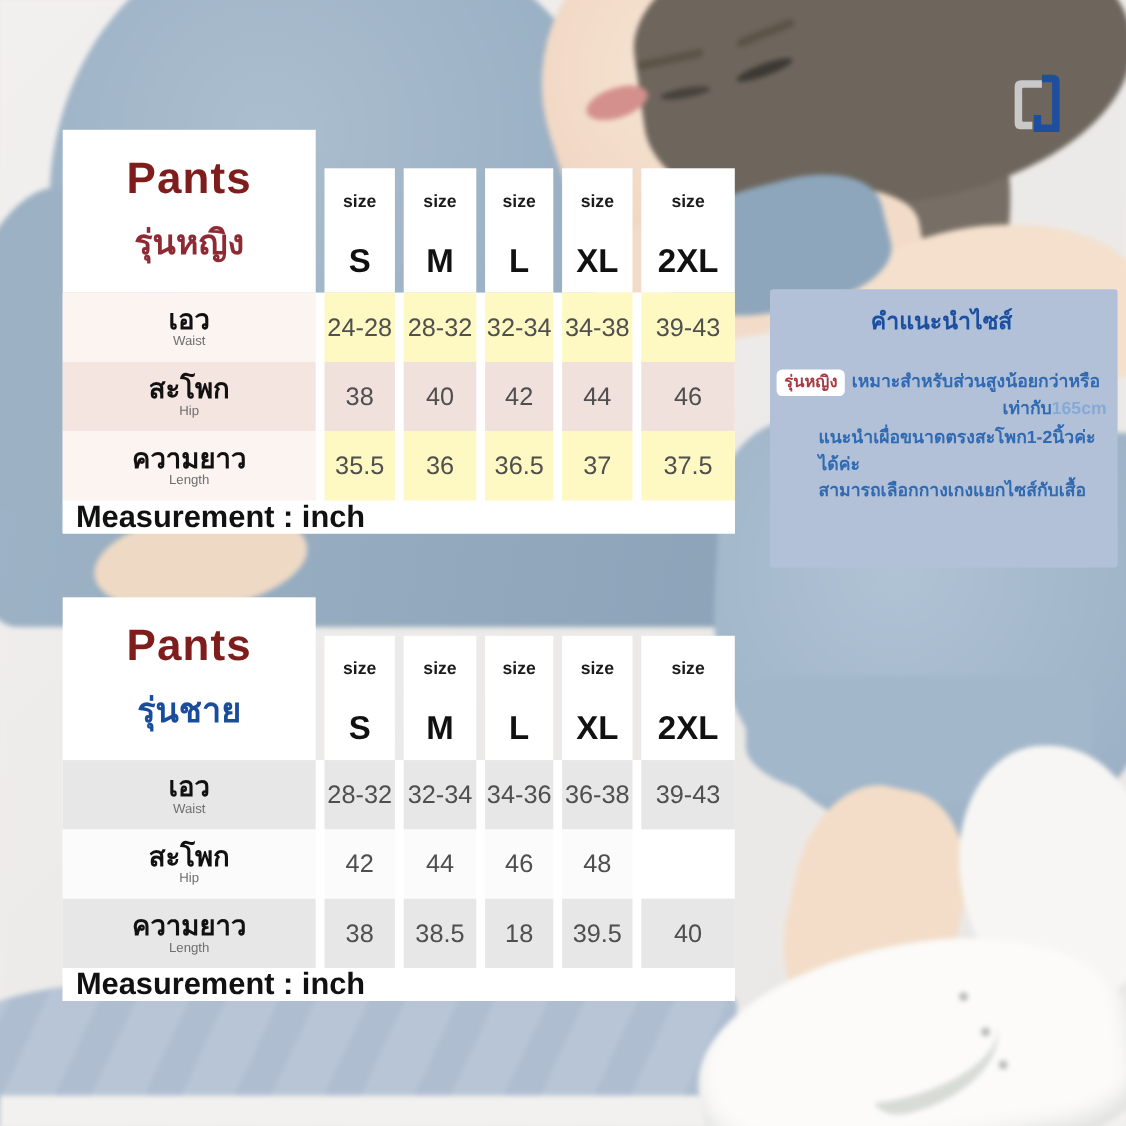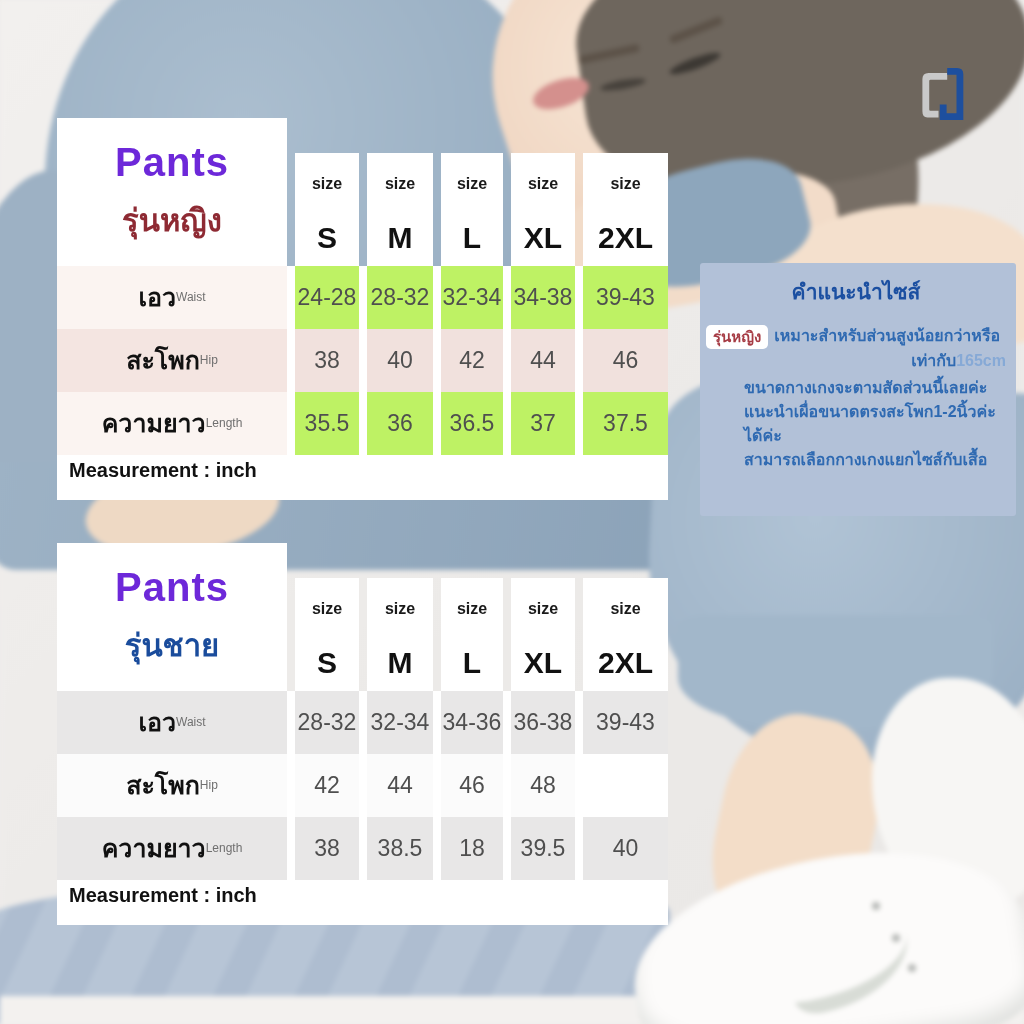--- a/index.html
+++ b/index.html
@@ -62,45 +62,45 @@
   .logo{position:absolute;left:910px;top:58px;width:62px;height:72px;}
 
   
   .size-table{position:absolute;left:57px;width:611px;}
   .size-table.women{top:118px;}
   .size-table.men{top:543px;}
   .thead,.trow{display:grid;grid-template-columns:230px 64px 66px 62px 64px 85px;column-gap:8px;}
   .thead{height:148px;}
   .card{background:#fff;display:flex;flex-direction:column;align-items:center;}
   .label-card{justify-content:center;gap:10px;}
-  .t-title{font-size:40px;font-weight:800;color:#6d28d9;letter-spacing:1px;}
+  .t-title{font-size:40px;font-weight:800;color:#7f1d1d;letter-spacing:1px;}
   .t-sub{font-size:31px;font-weight:700;}
   .women .t-sub{color:#8e2a33;}
   .men .t-sub{color:#1a4c9c;}
   .size-card{padding-top:22px;gap:28px;margin-top:35px;}
   .size-word{font-size:16px;font-weight:700;color:#1a1a1a;}
   .size-letter{font-size:30px;font-weight:800;color:#111;}
   .tbody{background:#fff;}
   .trow{height:63px;}
   .cell{display:flex;align-items:center;justify-content:center;font-size:23px;color:#4f4f4f;}
-  .label-cell{flex-direction:row;line-height:1.05;}
+  .label-cell{flex-direction:column;line-height:1.05;}
   .row-th{font-size:25px;font-weight:800;color:#111;}
   .row-en{font-size:12px;color:#6f6f6f;}
-  .women .r1 .cell,.women .r3 .cell{background:#bef264;}
+  .women .r1 .cell,.women .r3 .cell{background:#fef9c3;}
   .women .r1 .label-cell,.women .r3 .label-cell{background:#fbf4f1;}
   .women .r2 .cell{background:#f1e1dd;}
   .women .r2 .label-cell{background:#f4e5e1;}
   .men .r1 .cell,.men .r3 .cell,.men .r1 .label-cell,.men .r3 .label-cell{background:#e8e7e7;}
   .men .r2 .cell,.men .r2 .label-cell{background:#fbfbfb;}
-  .tfoot{height:45px;line-height:30px;background:#fff;font-size:20px;font-weight:800;color:#111;padding-left:12px;}
+  .tfoot{height:30px;line-height:30px;background:#fff;font-size:28px;font-weight:800;color:#111;padding-left:12px;}
 
   
   .info-box{position:absolute;left:700px;top:263px;width:316px;height:253px;
     background:#b2c1d8;border-radius:3px;box-sizing:border-box;padding:12px 10px 10px 6px;}
-  .ib-title{text-align:center;color:#1b4fa1;font-size:21px;font-weight:800;margin-bottom:16px;}
+  .ib-title{text-align:center;color:#1b4fa1;font-size:21px;font-weight:800;margin-bottom:28px;}
   .ib-row{color:#2f6ab2;font-size:16px;font-weight:700;line-height:1.45;margin-bottom:2px;}
   .tag{display:inline-block;background:#fff;border-radius:5px;padding:1px 7px;font-size:15px;
     font-weight:700;margin-right:6px;vertical-align:middle;}
   .tag-women{color:#a63b44;}
   .tag-men{color:#1d3f7f;}
   .hl{color:#86a9d6;}
   .ib-indent{margin-left:16px;text-align:right;}
   .ib-note{margin-left:38px;margin-top:4px;color:#2f6ab2;font-size:16px;font-weight:700;line-height:1.5;}
 </style>
 </head>
@@ -272,20 +272,19 @@
     </div>
   </section>
 
   <aside class="info-box">
     <div class="ib-title">คำแนะนำไซส์</div>
     <div class="ib-row">
       <span class="tag tag-women">รุ่นหญิง</span><span>เหมาะสำหรับส่วนสูงน้อยกว่าหรือ</span>
       <div class="ib-indent"><span>เท่ากับ</span><span class="hl">165cm</span></div>
     </div>
     <div class="ib-note">
-      <div>ขนาดกางเกงจะตามสัดส่วนนี้เลยค่ะ</div>
       <div>แนะนำเผื่อขนาดตรงสะโพก1-2นิ้วค่ะ</div>
       <div>ได้ค่ะ</div>
       <div>สามารถเลือกกางเกงแยกไซส์กับเสื้อ</div>
     </div>
   </aside>
 
 </div>
 
 </body></html>

